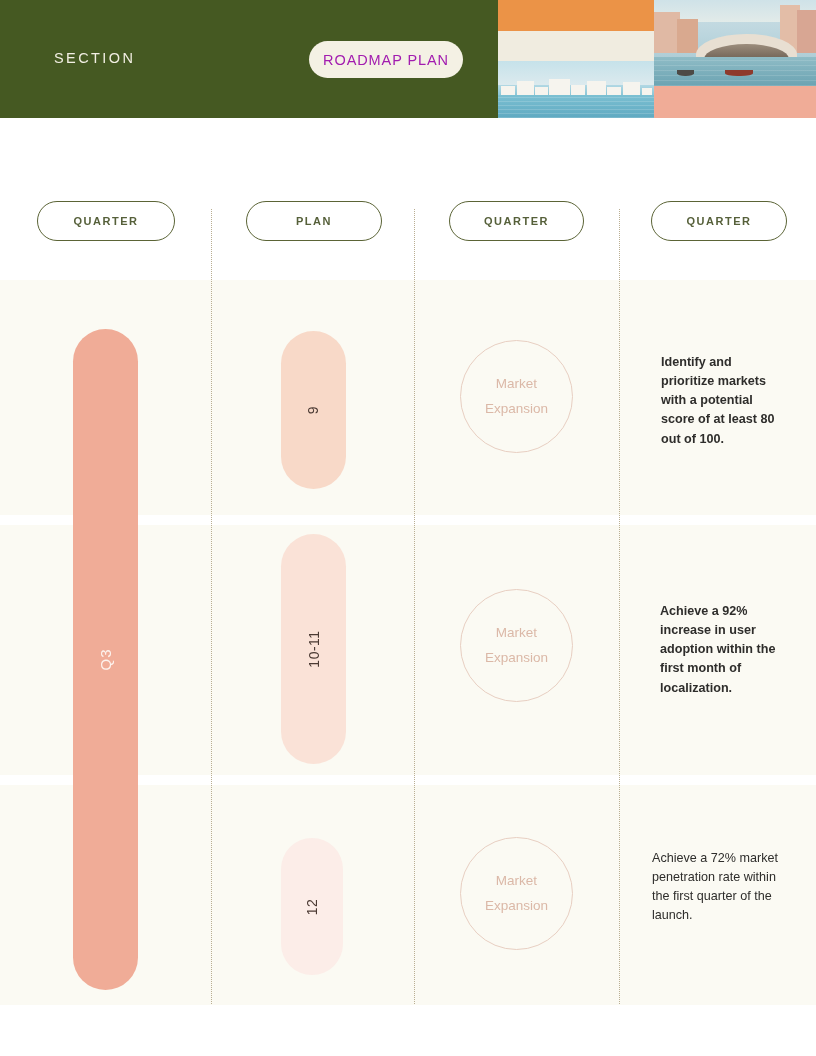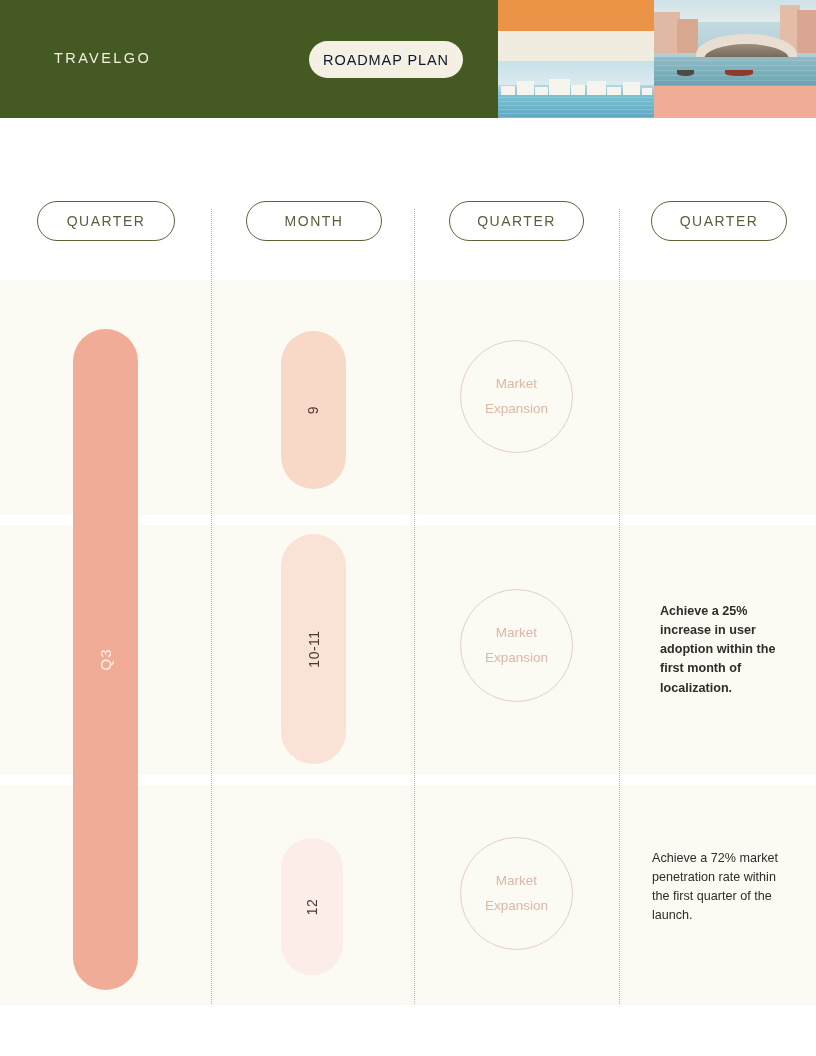--- a/index.html
+++ b/index.html
@@ -25,21 +25,21 @@
   }
   .title-pill {
     position:absolute; left:309px; top:41px;
     width:154px; height:37px;
     background:#f4f1e4;
     border-radius:19px;
     display:flex; align-items:center; justify-content:center;
   }
   .title-pill span {
     font-size:14.5px; letter-spacing:0.9px;
-    color:#0f172a; font-weight:400;
+    color:#a21caf; font-weight:400;
   }
 
   
   .collage {
     position:absolute; left:498px; top:0;
     width:318px; height:118px;
     display:flex;
   }
   .collage-col { height:118px; position:relative; overflow:hidden; }
   .col-left  { width:156px; }
@@ -100,22 +100,22 @@
   }
 
   
   .head-row { position:absolute; left:0; top:83px; width:816px; height:60px; }
   .col-head {
     position:absolute; top:0; height:40px;
     border:1px solid #5b6436; border-radius:20px;
     display:flex; align-items:center; justify-content:center;
   }
   .col-head span {
-    font-size:14px; letter-spacing:1.5px;
-    color:#56603a; font-weight:400;
+    font-size:11px; letter-spacing:1.5px;
+    color:#56603a; font-weight:700;
   }
   .ch0 { left:37px;  width:138px; }
   .ch1 { left:246px; width:136px; }
   .ch2 { left:449px; width:135px; }
   .ch3 { left:651px; width:136px; }
 
   
   .band { position:absolute; left:0; width:816px; background:#fbfaf3; }
   .band1 { top:162px; height:235px; }
   .band2 { top:407px; height:250px; }
@@ -178,21 +178,21 @@
     color:#2e2d2b; font-weight:bold;
   }
   .tt0 { left:661px; top:235px; }
   .tt1 { left:660px; top:484px; }
   .tt2 { left:652px; top:731px; width:128px; font-weight:normal; }
 </style>
 </head>
 <body>
 
 <div class="header">
-  <div class="brand">TRAVELGO</div>
+  <div class="brand">SECTION</div>
   <div class="title-pill">
     <span>ROADMAP PLAN</span>
   </div>
 
   <div class="collage">
     <div class="collage-col col-left">
       <div class="blk-orange"></div>
       <div class="blk-cream"></div>
       <div class="photo-greek">
         <div class="sky"></div>
@@ -235,21 +235,21 @@
 
   <div class="divider dv0"></div>
   <div class="divider dv1"></div>
   <div class="divider dv2"></div>
 
   <div class="head-row">
     <div class="col-head ch0">
       <span>QUARTER</span>
     </div>
     <div class="col-head ch1">
-      <span>MONTH</span>
+      <span>PLAN</span>
     </div>
     <div class="col-head ch2">
       <span>QUARTER</span>
     </div>
     <div class="col-head ch3">
       <span>QUARTER</span>
     </div>
   </div>
 
   <div class="quarter-pill">
@@ -272,16 +272,17 @@
   </div>
   <div class="sect-circle sc1">
     <span>Market</span>
     <span>Expansion</span>
   </div>
   <div class="sect-circle sc2">
     <span>Market</span>
     <span>Expansion</span>
   </div>
 
-  <div class="target-text tt1">Achieve a 25% increase in user adoption within the first month of localization.</div>
+  <div class="target-text tt0">Identify and prioritize markets with a potential score of at least 80 out of 100.</div>
+  <div class="target-text tt1">Achieve a 92% increase in user adoption within the first month of localization.</div>
   <div class="target-text tt2">Achieve a 72% market penetration rate within the first quarter of the launch.</div>
 
 </div>
 
 </body></html>

